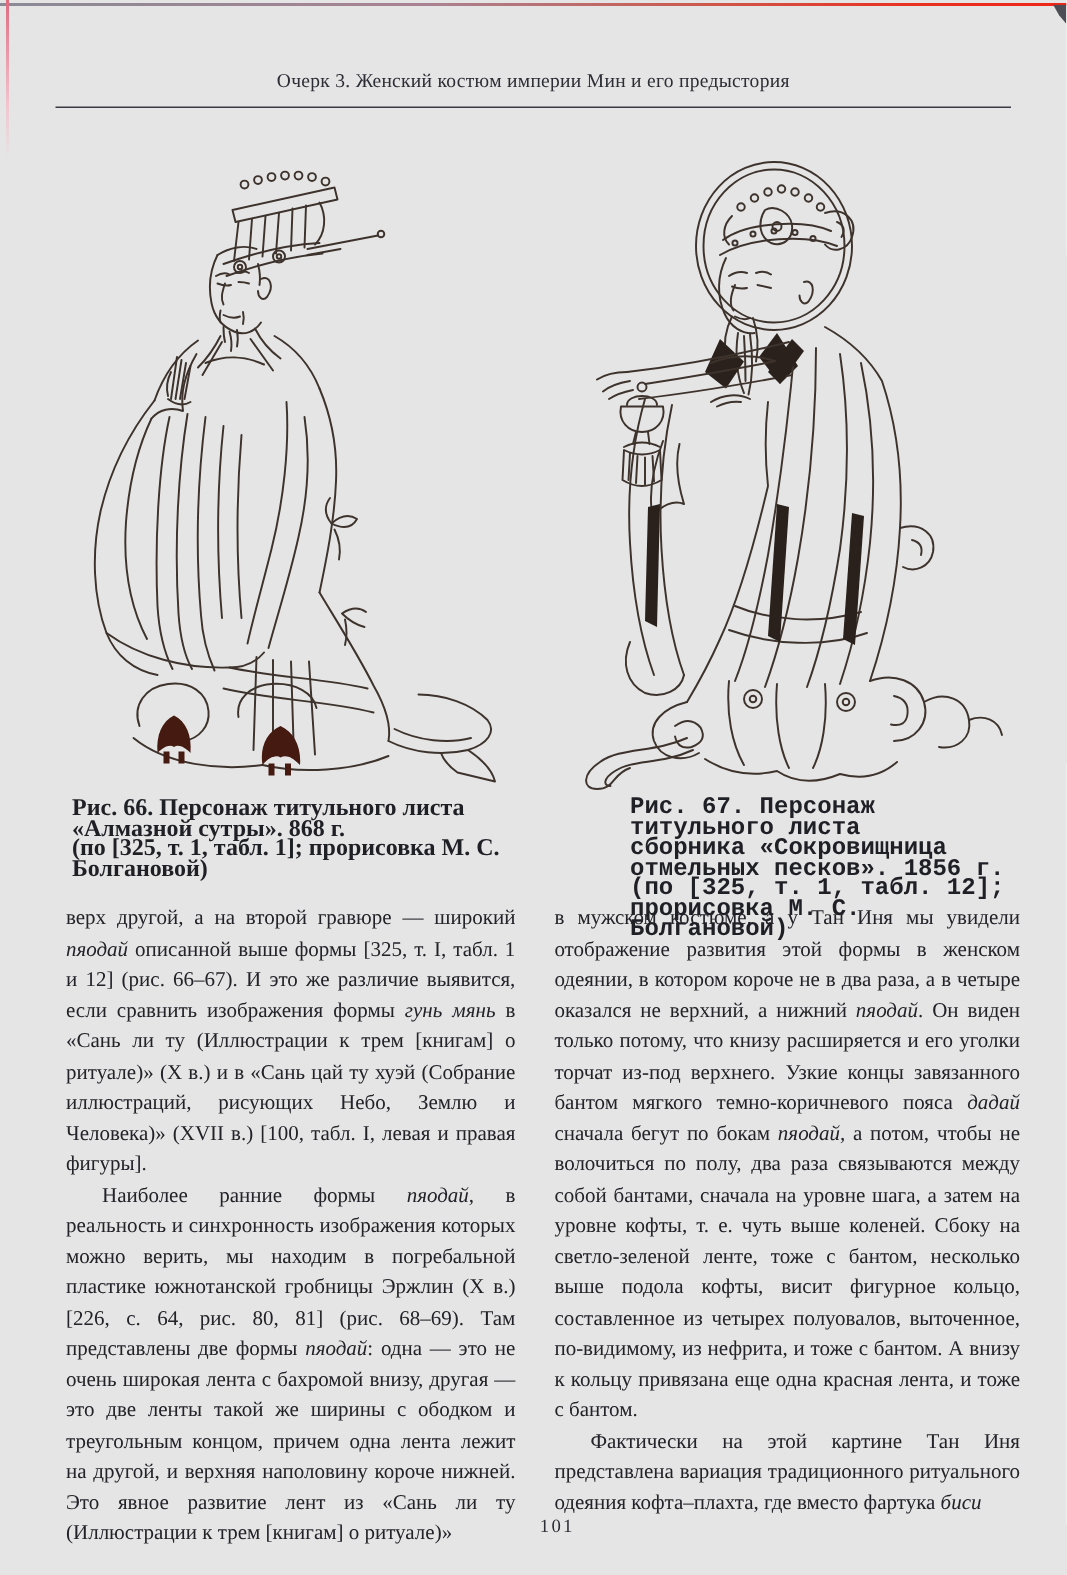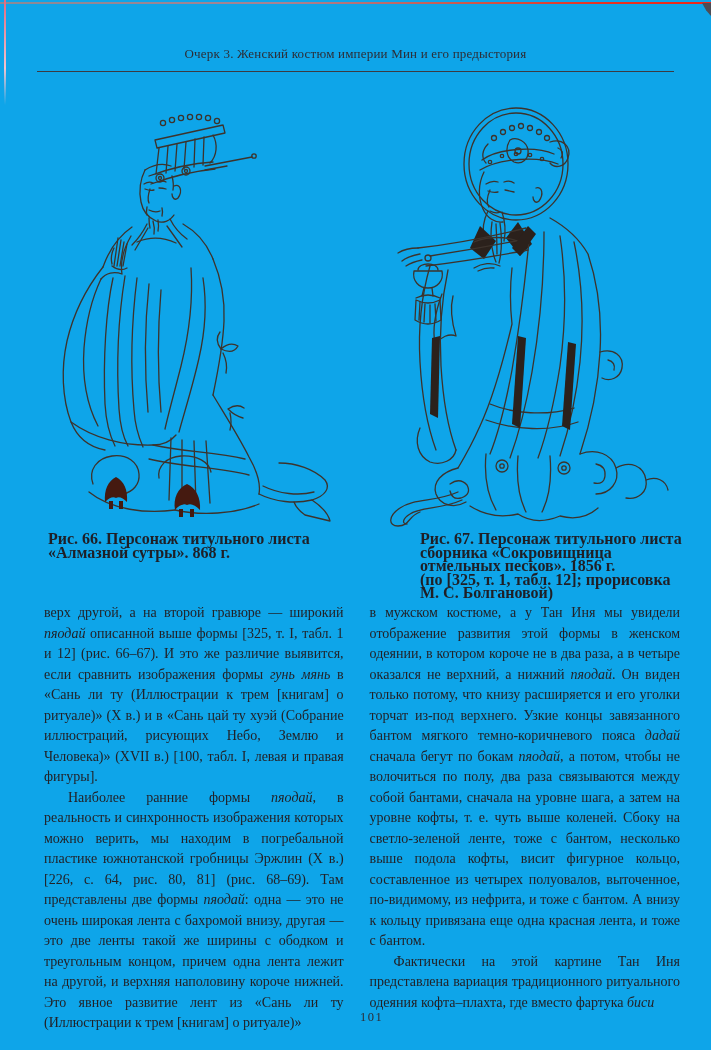--- a/index.html
+++ b/index.html
@@ -2,21 +2,21 @@
 <html><head>
 <meta charset="utf-8">
 <style>
   html,body{margin:0;padding:0;}
   body{
     width:711px;height:1050px;position:relative;
     background:#fff;
     font-family:"Liberation Serif","DejaVu Serif",serif;
     overflow:hidden;
   }
-  .page{position:absolute;inset:0;background:#0ea5e9;}
+  .page{position:absolute;inset:0;background:#e5e5e5;}
   
   .edge-top{position:absolute;top:2px;left:0;right:0;height:2px;
     background:linear-gradient(90deg,#8a8a96 0%,#a98292 40%,#cc5a4e 65%,#e83222 85%,#ef2617 100%);}
   .edge-left{position:absolute;top:0;left:4px;width:2px;height:105px;
     background:linear-gradient(#e06a80,#f2c3cd 65%,rgba(255,255,255,0));}
   .corner-mark{position:absolute;top:3px;right:0;width:9px;height:13px;background:#4d4d55;
     clip-path:polygon(0 0,100% 0,100% 100%,45% 55%);}
   
   .header-title{position:absolute;top:46px;left:0;width:100%;text-align:center;
     font-size:13px;color:#2d2d35;letter-spacing:.2px;}
@@ -25,21 +25,21 @@
   .figure{position:absolute;}
   .fig66{left:55px;top:106px;width:302px;height:422px;}
   .fig67{left:378px;top:98px;width:300px;height:432px;}
   .figure svg{width:100%;height:100%;}
   .ln{fill:none;stroke:#3d332c;stroke-width:1.3;stroke-linecap:round;stroke-linejoin:round;}
   .dk{fill:#451a10;stroke:none;}
   .dk2{fill:#2b211c;stroke:none;}
   
   .caption{position:absolute;font-weight:bold;font-size:16px;line-height:13.5px;color:#1f1f26;}
   .cap66{left:48px;top:532px;width:320px;}
-  .cap67{left:420px;top:532px;width:268px;}
+  .cap67{left:420px;top:532px;width:268px;font-family:Liberation Mono, monospace;}
   
   .columns{position:absolute;top:603px;left:44px;width:636px;display:flex;gap:26px;}
   .col{font-size:14px;line-height:20.5px;text-align:justify;color:#222228;}
   .col-left{width:305px;}
   .col-right{width:316px;}
   .para{margin:0;}
   .para.indent{text-indent:24px;}
   .para i{font-style:italic;}
   
   .page-number{position:absolute;top:1010px;left:16px;width:100%;text-align:center;
@@ -261,20 +261,21 @@
         <path d="M222,254 C236,250 246,258 244,270 C242,280 232,284 224,280"></path>
         <path d="M230,262 q8,2 6,10"></path>
         <path d="M80,394 C58,404 36,400 22,410 C10,418 10,428 20,428 C32,428 30,418 42,414"></path>
         <path d="M84,402 C62,412 44,408 32,416 C24,421 24,426 29,426"></path>
       </g>
     </svg>
   </div>
 
   <div class="caption cap66">
       <div>Рис. 66. Персонаж титульного листа «Алмазной сутры». 868 г.</div>
+      <div>(по [325, т. 1, табл. 1]; прорисовка М. С. Болгановой)</div>
     </div>
   <div class="caption cap67">
       <div>Рис. 67. Персонаж титульного листа</div>
       <div>сборника «Сокровищница отмельных песков». 1856 г.</div>
       <div>(по [325, т. 1, табл. 12]; прорисовка М. С. Болгановой)</div>
     </div>
 
   <div class="columns">
     <div class="col col-left">
         <p class="para">верх другой, а на второй гравюре — широкий <i>пяодай</i> описанной выше формы [325, т. I, табл. 1 и 12] (рис. 66–67). И это же различие выявится, если сравнить изображения формы <i>гунь мянь</i> в «Сань ли ту (Иллюстрации к трем [книгам] о ритуале)» (X в.) и в «Сань цай ту хуэй (Собрание иллюстраций, рисующих Небо, Землю и Человека)» (XVII в.) [100, табл. I, левая и правая фигуры].</p>

